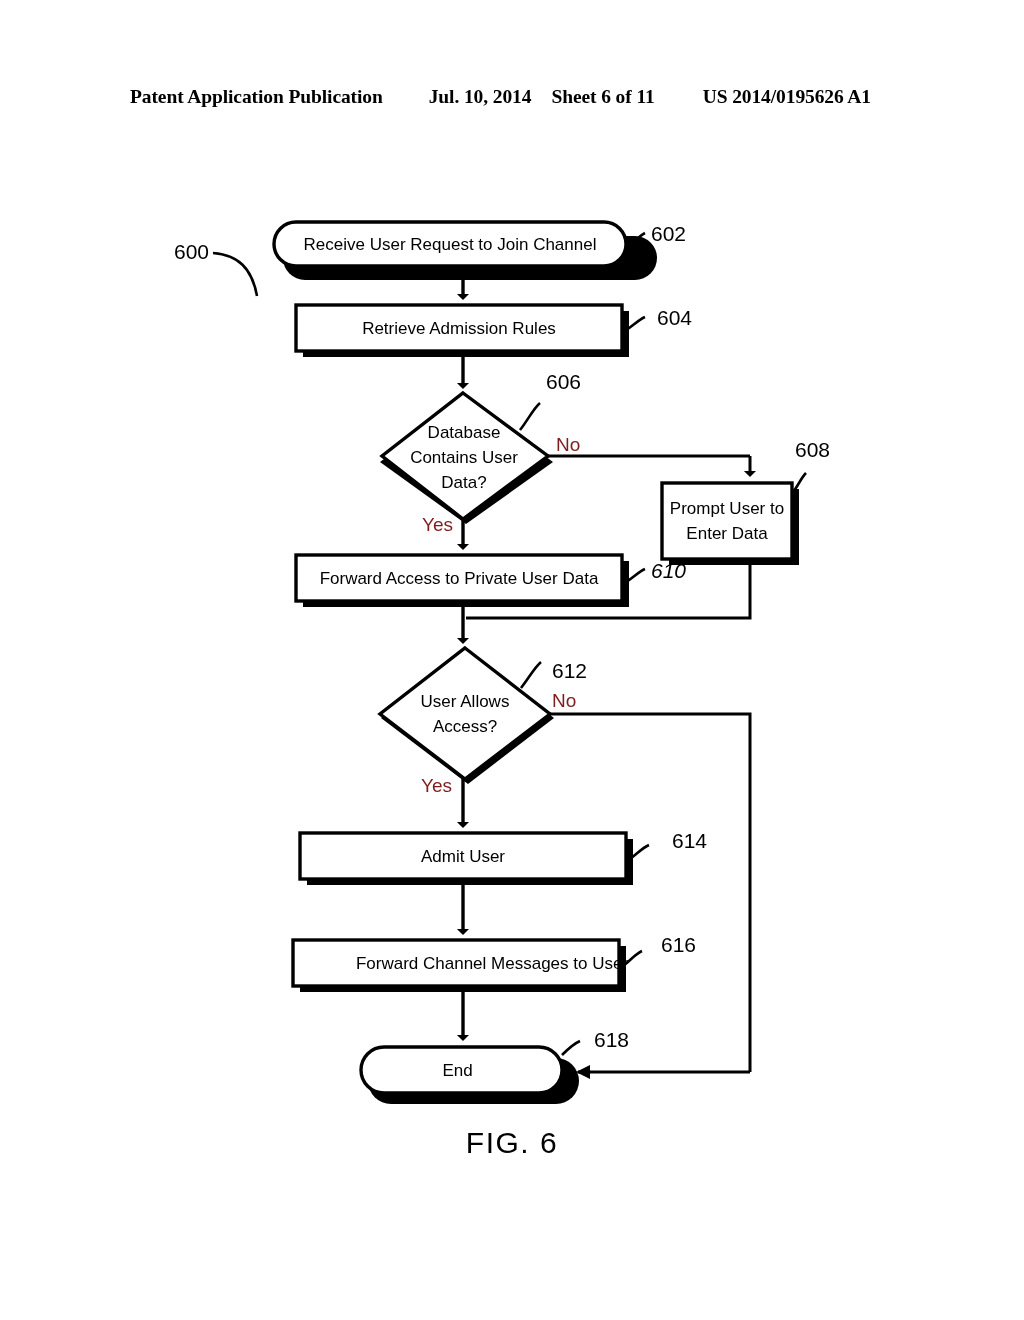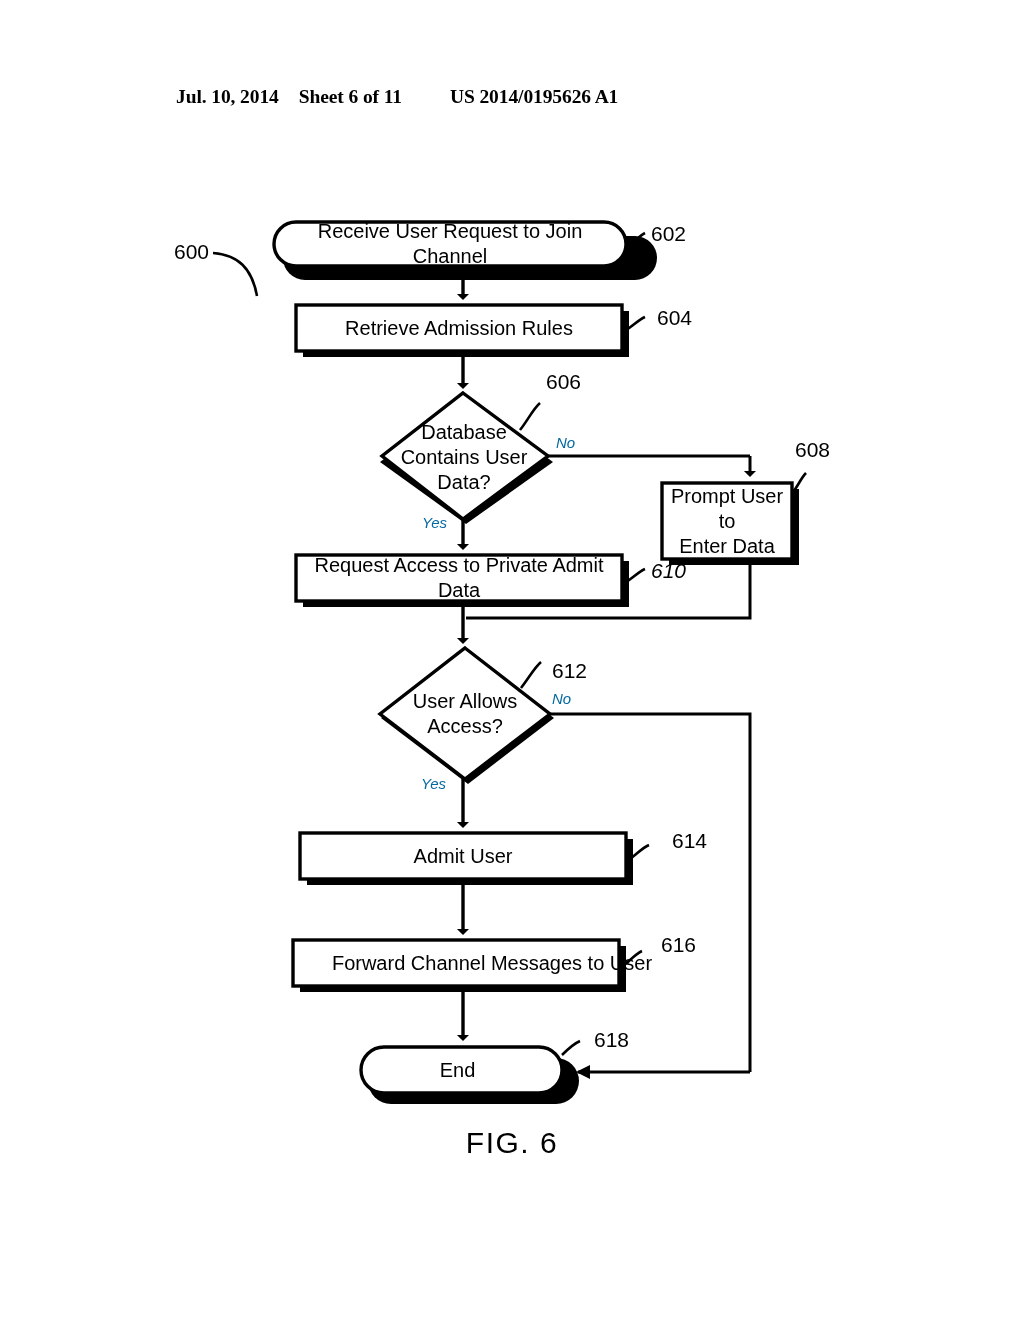--- a/index.html
+++ b/index.html
@@ -59,44 +59,44 @@
   }
 
   
   .node-label {
     position: absolute;
     display: flex;
     align-items: center;
     justify-content: center;
     text-align: center;
     font-family: "Liberation Sans", sans-serif;
-    font-size: 20px;
+    font-size: 17px;
     line-height: 25px;
     color: #000;
     pointer-events: none;
     white-space: pre-line;
   }
   .ref-num {
     position: absolute;
     font-family: "Liberation Sans", sans-serif;
     font-size: 21px;
     color: #000;
   }
   .edge-label {
     position: absolute;
     font-family: "Liberation Sans", sans-serif;
-    font-size: 15px;
-    color: #0369a1;
-    font-style: italic;
+    font-size: 19px;
+    color: #7f1d1d;
   }
 </style>
 </head>
 <body>
 
 <div id="page-header">
+  <span class="hdr-pub">Patent Application Publication</span>
   <span class="hdr-date">Jul. 10, 2014</span>
   <span class="hdr-sheet">Sheet 6 of 11</span>
   <span class="hdr-patno">US 2014/0195626 A1</span>
 </div>
 
 <svg id="flow-svg" viewBox="0 0 1024 1320" xmlns="http://www.w3.org/2000/svg">
 
   <defs>
     <marker id="arrowdown" markerWidth="13" markerHeight="13" refX="3.1" refY="6.2" orient="auto" markerUnits="userSpaceOnUse">
       <path d="M0,0 L6.2,6.2 L0,12.4 Z" fill="#000"></path>
@@ -175,21 +175,21 @@
 
 <div class="node-label" style="left:296px; top:305px; width:326px; height:46px;">Retrieve Admission Rules</div>
 
 <div class="node-label" style="left:383px; top:418px; width:162px; height:78px;">Database
 Contains User
 Data?</div>
 
 <div class="node-label" style="left:662px; top:483px; width:130px; height:76px;">Prompt User to
 Enter Data</div>
 
-<div class="node-label" style="left:296px; top:555px; width:326px; height:46px;">Request Access to Private Admit Data</div>
+<div class="node-label" style="left:296px; top:555px; width:326px; height:46px;">Forward Access to Private User Data</div>
 
 <div class="node-label" style="left:381px; top:685px; width:168px; height:58px;">User Allows
 Access?</div>
 
 <div class="node-label" style="left:300px; top:833px; width:326px; height:46px;">Admit User</div>
 
 <div class="node-label" style="left:293px; top:940px; width:326px; height:46px;margin-left:36px;">Forward Channel Messages to User</div>
 
 <div class="node-label" style="left:380px; top:1047px; width:155px; height:46px;">End</div>
 

